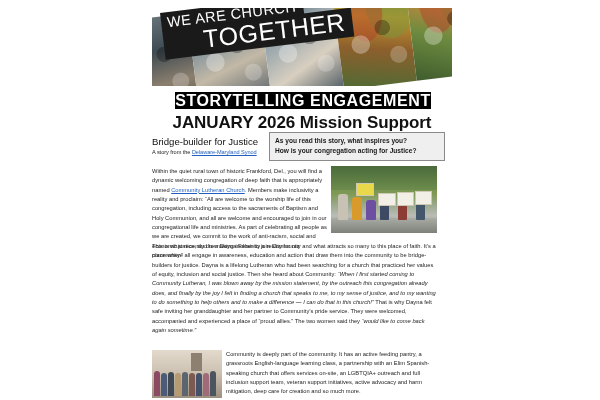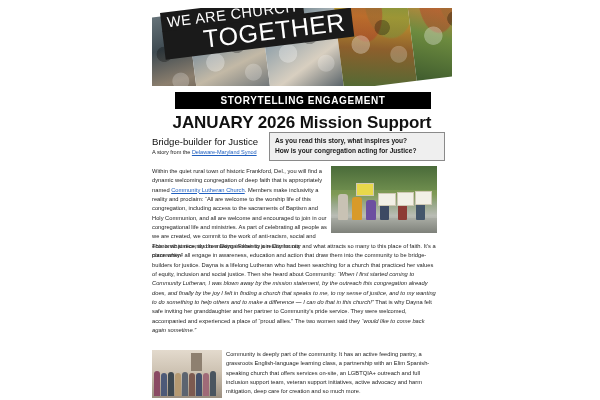--- a/index.html
+++ b/index.html
@@ -98,21 +98,21 @@
 
   
   .section-banner {
     position: absolute;
     left: 175px;
     top: 92px;
     width: 256px;
     height: 17px;
     background: #000000;
     color: #ffffff;
-    font-size: 10px;
+    font-size: 16px;
     font-weight: bold;
     letter-spacing: 0.6px;
     display: flex;
     align-items: center;
     justify-content: center;
   }
 
   .memo-title {
     position: absolute;
     left: 152px;

